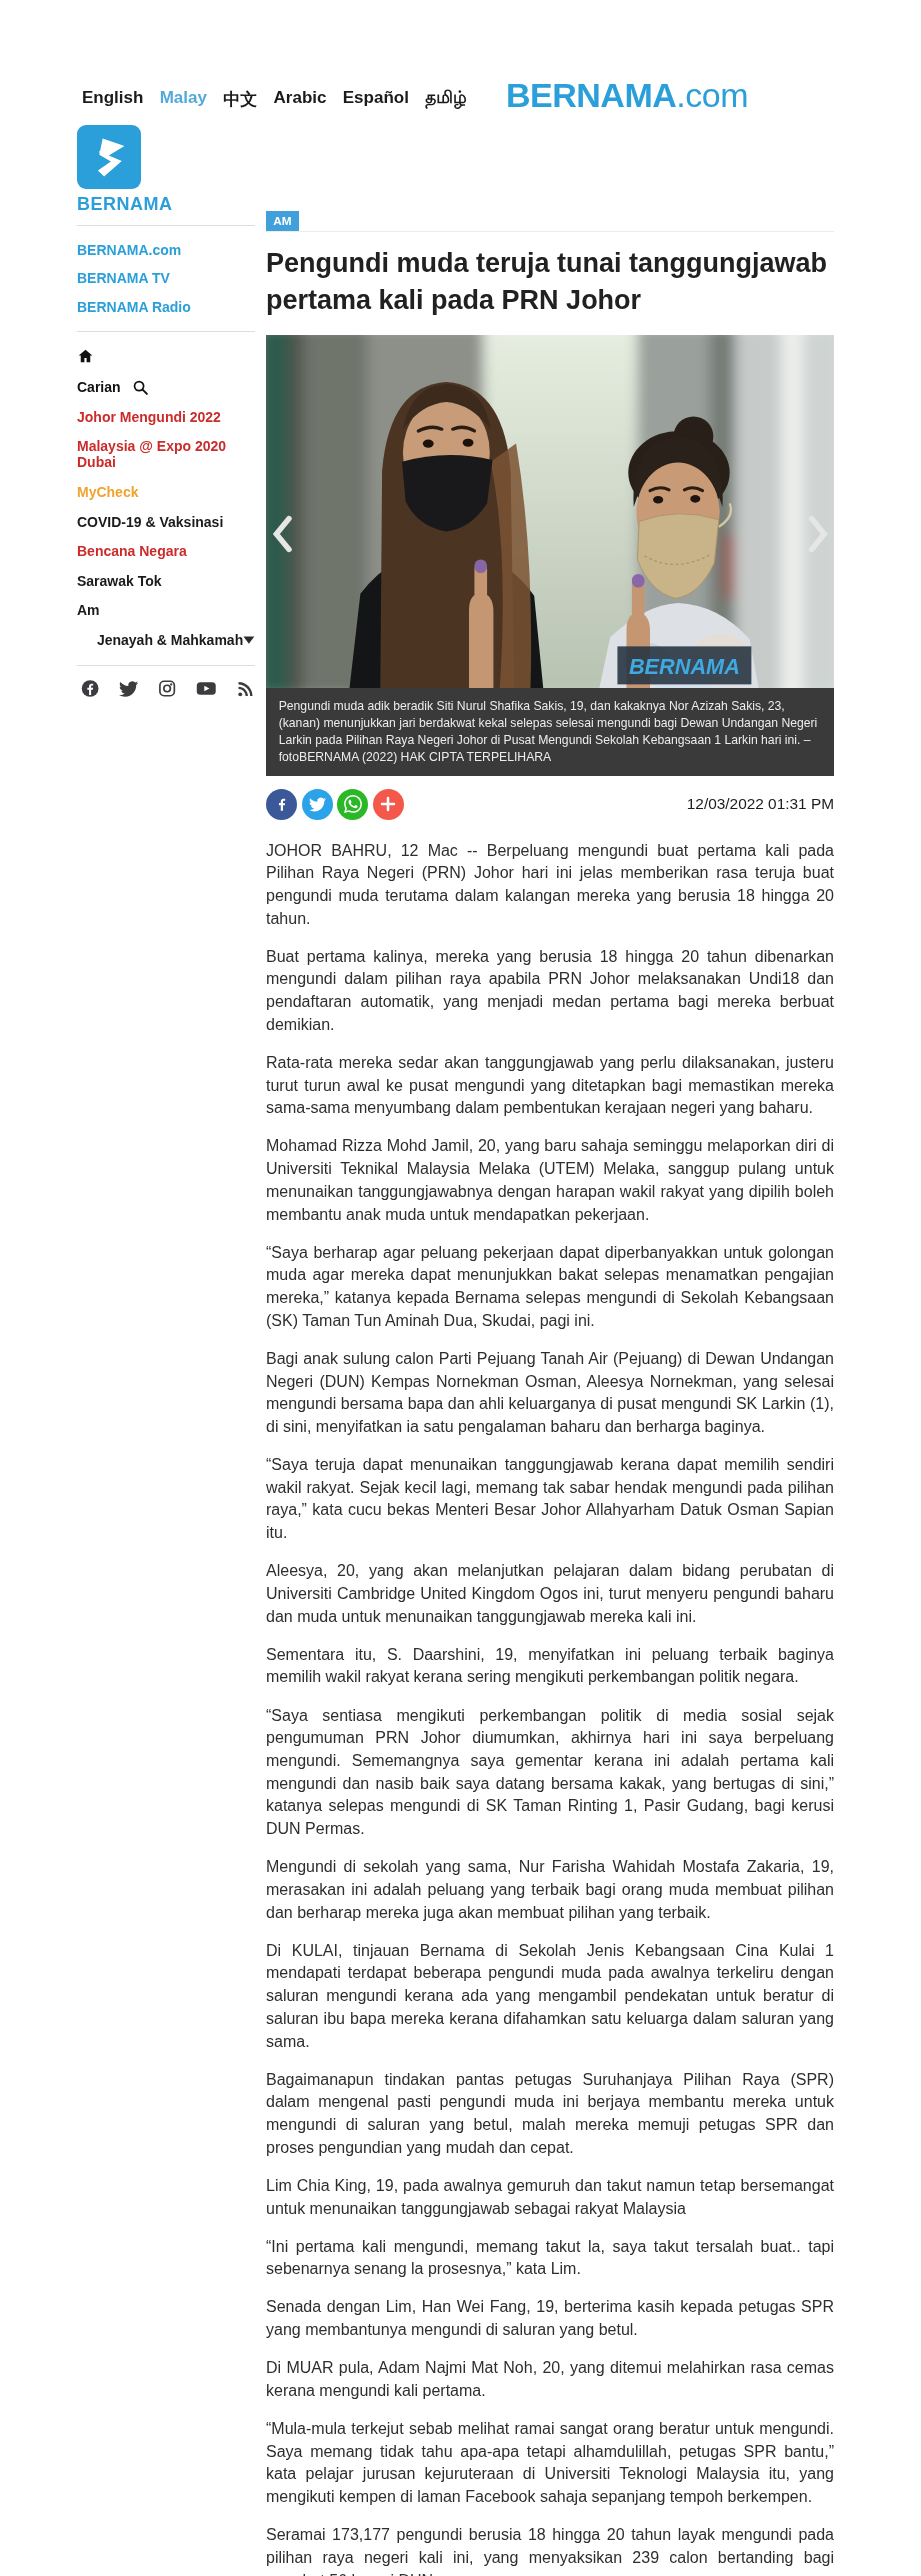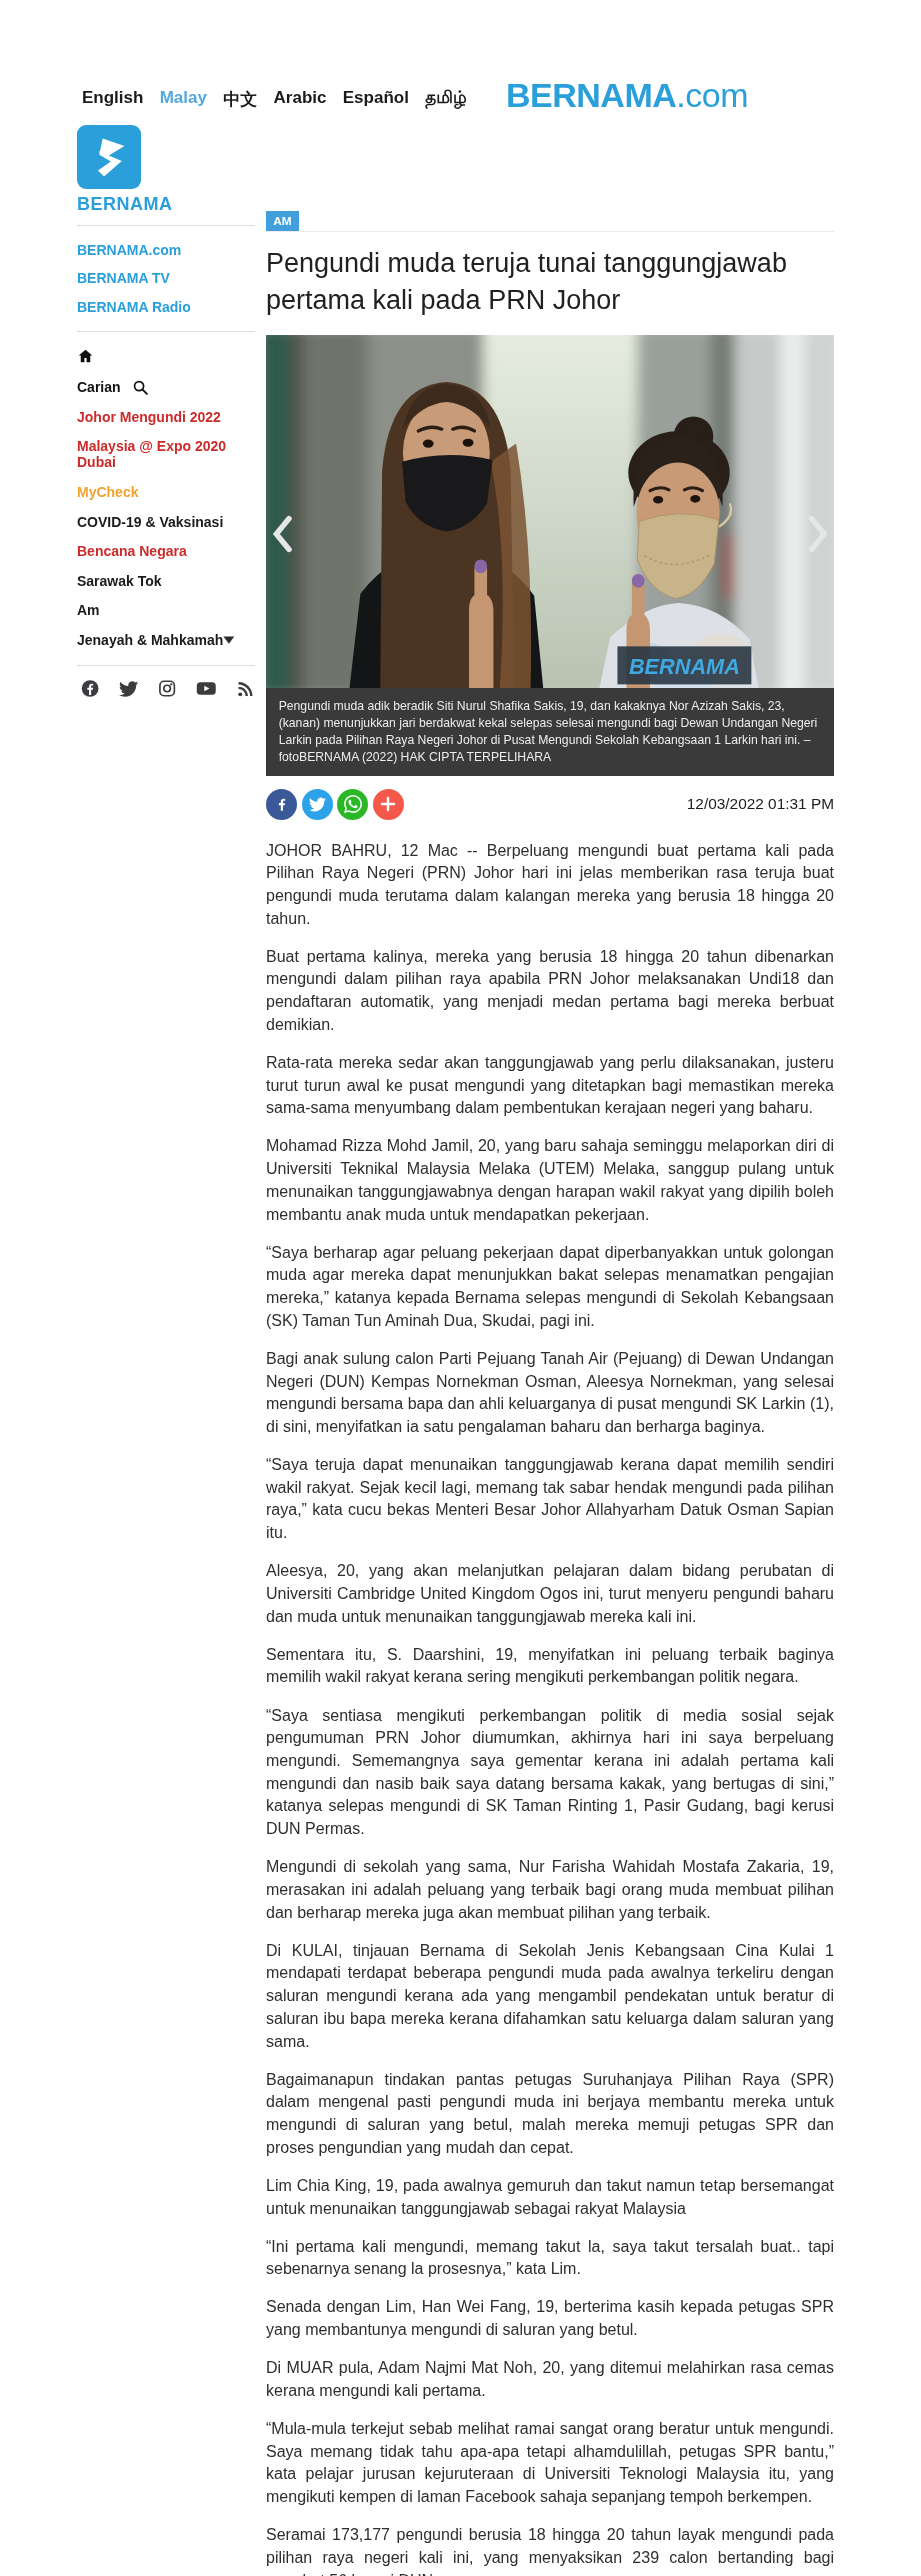--- a/index.html
+++ b/index.html
@@ -14,28 +14,28 @@
   .top-logo .bold{font-weight:bold;}
   
   .sidebar{position:absolute;left:77px;top:125px;width:178px;}
   .logo-box{width:64px;height:64px;background:#2B9FD9;border-radius:9px;display:flex;align-items:center;justify-content:center;}
   .logo-word{color:#2B9FD9;font-weight:bold;font-size:18px;letter-spacing:0.5px;margin-top:4.5px;}
   .divider{border-top:0.9px solid #dddddd;margin:10px 0;}
   .side-link{display:block;color:#2B9FD9;font-weight:bold;font-size:14px;padding:6.3px 0;text-decoration:none;cursor:pointer;}
   .side-nav{display:block;font-weight:bold;font-size:14px;padding:6.8px 0;text-decoration:none;cursor:pointer;}
   .icon-row{padding:5.4px 0;}
   .carian-row{display:flex;align-items:center;gap:11px;font-weight:bold;font-size:14px;color:#111;padding:6.3px 0;cursor:pointer;}
-  .dropdown-row{display:flex;justify-content:flex-start;align-items:center;cursor:pointer;}
+  .dropdown-row{display:flex;justify-content:flex-end;align-items:center;cursor:pointer;}
   .social-row{display:flex;gap:20px;margin-top:11.8px;color:#3a3c3f;padding-left:3.6px;}
   .social-row svg{cursor:pointer;}
   
   .main{position:absolute;left:266px;top:211px;width:568px;}
   .badge-row{border-bottom:1.8px solid #ececec;line-height:0;}
   .badge{display:inline-block;background:#41A0DC;color:#fff;font-size:11.8px;font-weight:bold;padding:4.5px 7.3px 3.6px;line-height:1;cursor:pointer;}
-  .title{font-size:27px;line-height:37px;color:#212121;margin:13.6px 0 0;font-weight:normal;}
+  .title{font-size:27px;line-height:37px;color:#212121;margin:13.6px 0 0;font-weight:bold;}
   .carousel{position:relative;margin-top:15.4px;line-height:0;}
   .nav-arrow{position:absolute;top:179px;background:transparent;border:none;padding:0;cursor:pointer;}
   .nav-arrow.left{left:3.6px;}
   .nav-arrow.right{right:3.6px;}
   .caption{background:#3A3A3A;color:#EDEDED;font-size:12.2px;line-height:17px;padding:10px 12.7px;}
   .share-row{display:flex;align-items:center;margin-top:12.7px;}
   .share-btn{width:31px;height:31px;border-radius:50%;border:none;display:flex;align-items:center;justify-content:center;margin-right:4.5px;cursor:pointer;padding:0;}
   .pub-date{margin-left:auto;font-size:15.4px;color:#1d1d1d;}
   .body-text{margin-top:20px;}
   .para{font-size:16px;line-height:22.7px;color:#2e2e2e;text-align:justify;margin:0 0 15.4px;}

